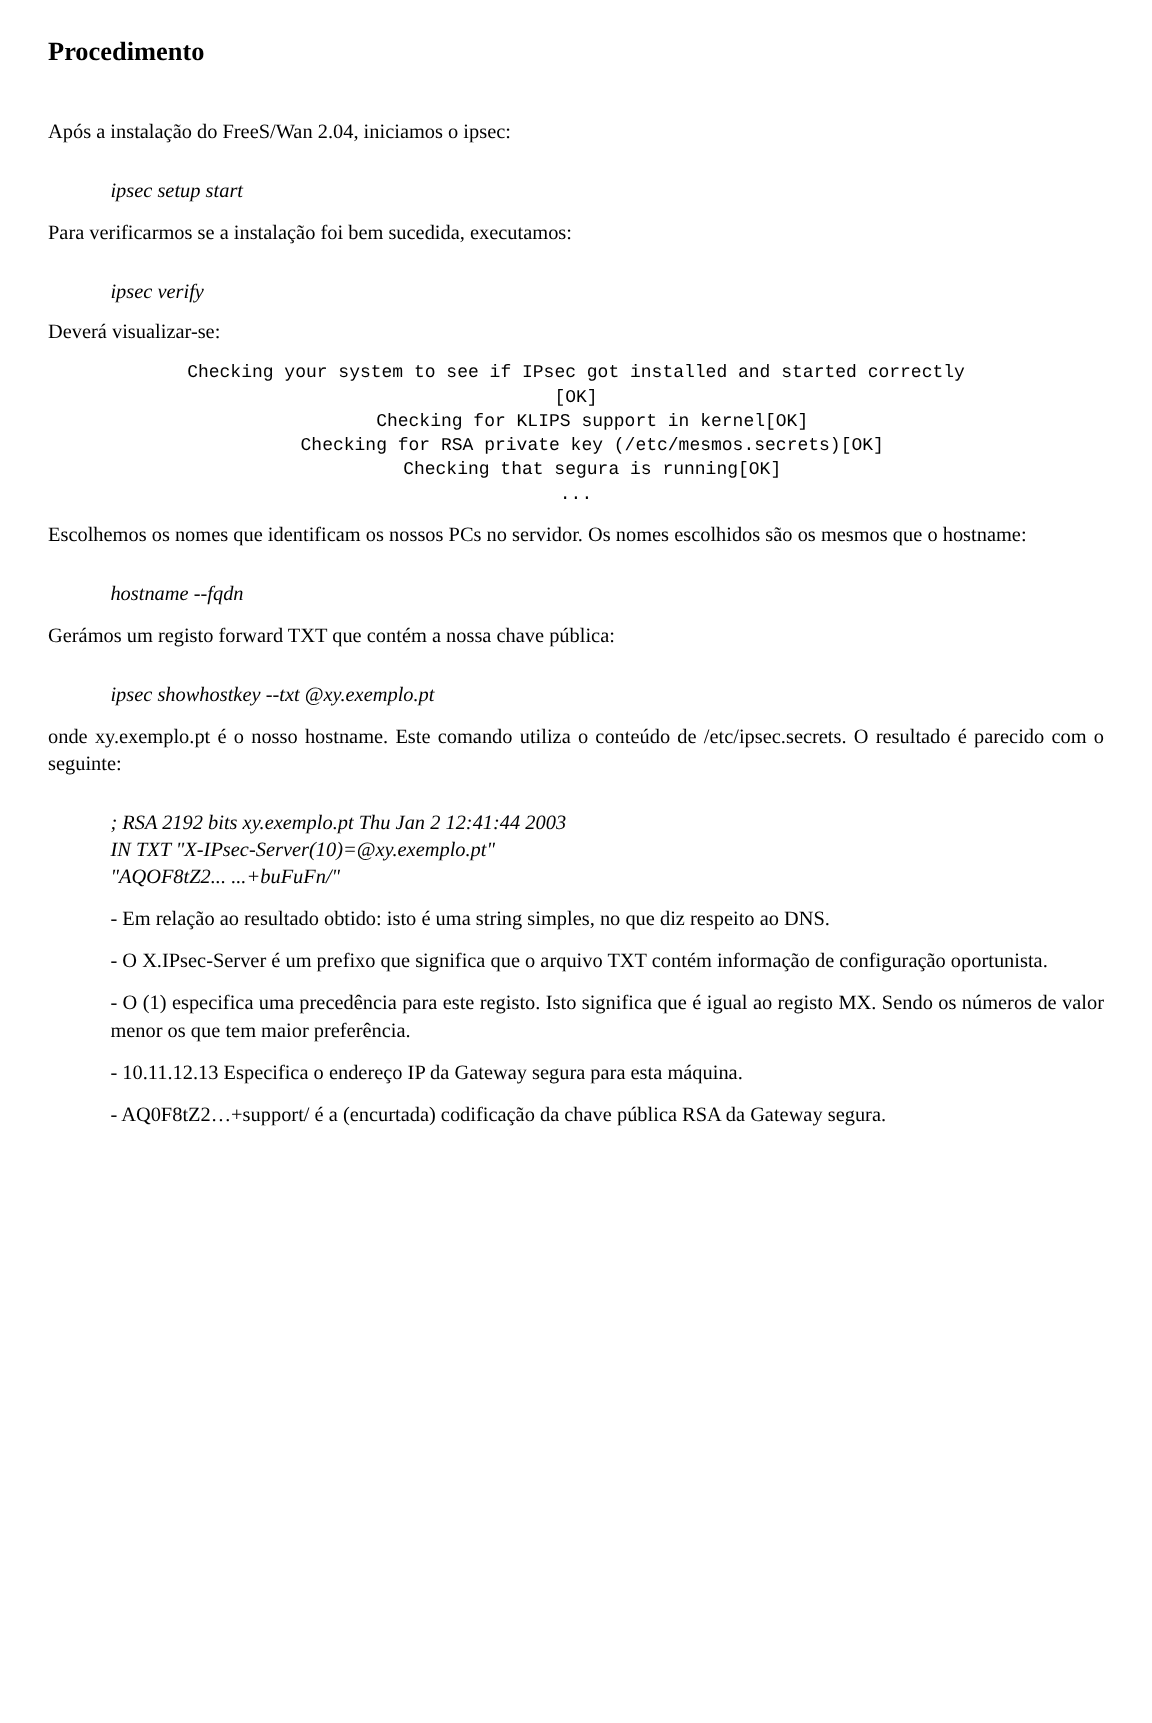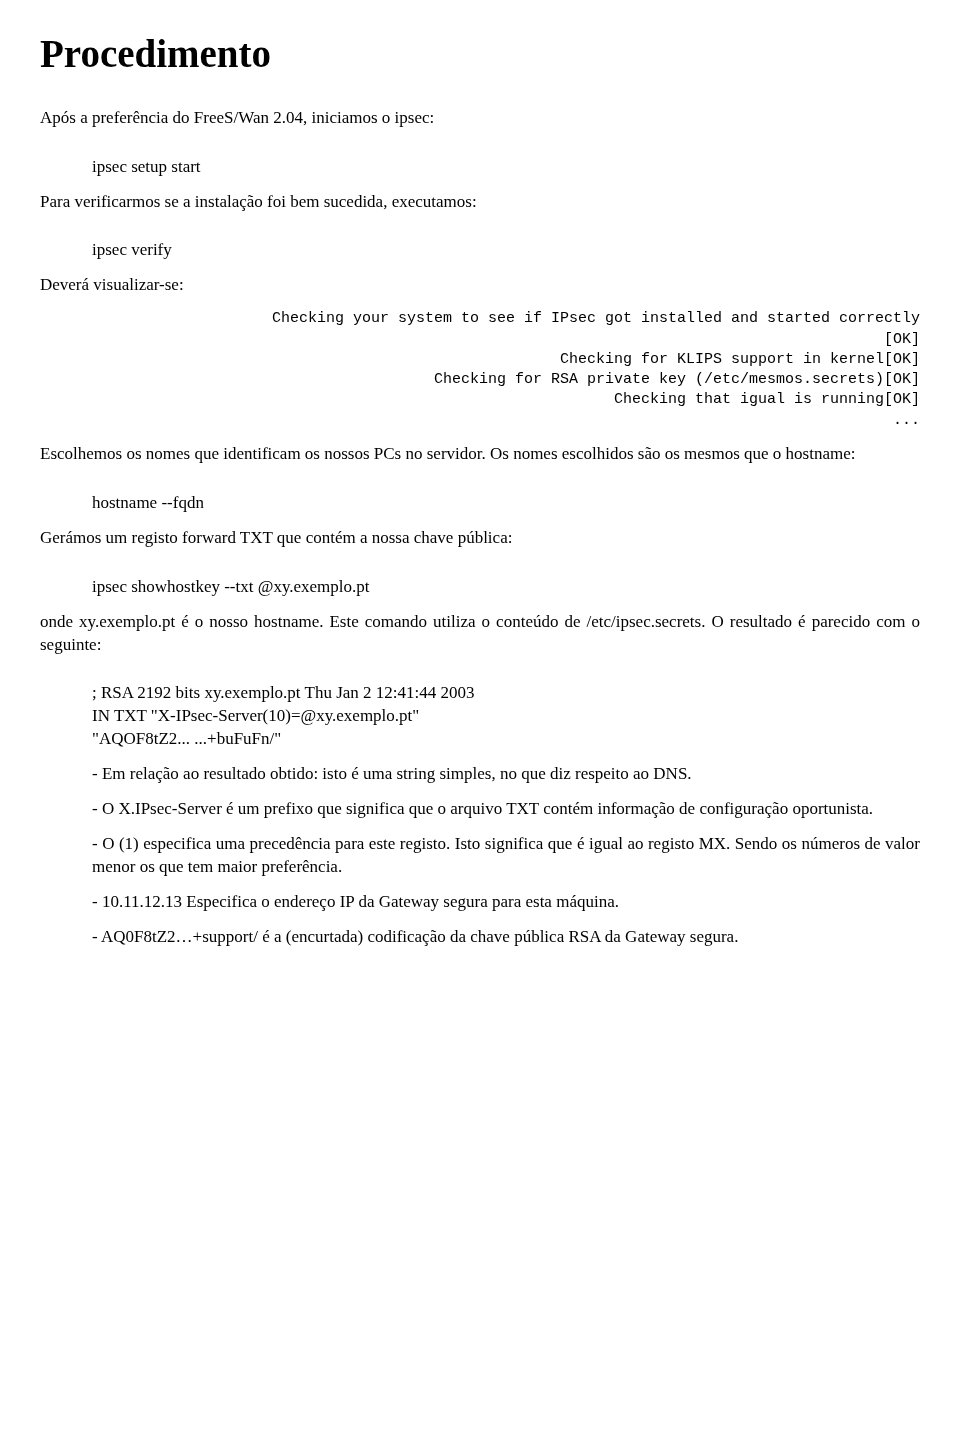--- a/index.html
+++ b/index.html
@@ -4,60 +4,61 @@
 <style>
   body {
     font-family: "Times New Roman", Times, serif;
     font-size: 17px;
     line-height: 1.35;
     max-width: 880px;
     margin: 18px 40px;
     color: #000;
   }
   h1 {
-    font-size: 39px;
+    font-size: 22px;
     font-weight: bold;
-    margin: 10px 0 26px 0;
+    margin: 10px 0 41px 0;
   }
   p {
     margin: 12px 0;
     text-align: justify;
   }
   .indent {
     margin-left: 52px;
   }
   .indent2 {
     margin-left: 52px;
   }
   .italic {
+    font-style: italic;
     margin-top: 26px;
   }
   .mono-row {
     font-family: "Courier New", Courier, monospace;
     font-size: 15px;
     display: flex;
-    justify-content: flex-end;
+    justify-content: center;
   }
   .mono-row .left {
     white-space: pre;
   }
   .mono-row .right {
     white-space: pre;
   }
   .sub {
     margin: 12px 0 12px 52px;
     text-align: justify;
   }
 </style>
 </head>
 <body>
 
 <h1>Procedimento</h1>
 
-<p>Após a preferência do FreeS/Wan 2.04, iniciamos o ipsec:</p>
+<p>Após a instalação do FreeS/Wan 2.04, iniciamos o ipsec:</p>
 
 <p class="indent italic">ipsec setup start</p>
 
 <p>Para verificarmos se a instalação foi bem sucedida, executamos:</p>
 
 <p class="indent italic">ipsec verify</p>
 
 <p>Deverá visualizar-se:</p>
 
 <div>
@@ -69,21 +70,21 @@
     </div>
   <div class="mono-row">
       <span class="left">   Checking for KLIPS support in kernel</span>
       <span class="right">[OK]</span>
     </div>
   <div class="mono-row">
       <span class="left">   Checking for RSA private key (/etc/mesmos.secrets)</span>
       <span class="right">[OK]</span>
     </div>
   <div class="mono-row">
-      <span class="left">   Checking that igual is running</span>
+      <span class="left">   Checking that segura is running</span>
       <span class="right">[OK]</span>
     </div>
   <div class="mono-row">
       <span class="left">...</span>
     </div>
 </div>
 
 <p>Escolhemos os nomes que identificam os nossos PCs no servidor. Os nomes escolhidos são os mesmos que o hostname:</p>
 
 <p class="indent italic">hostname --fqdn</p>

